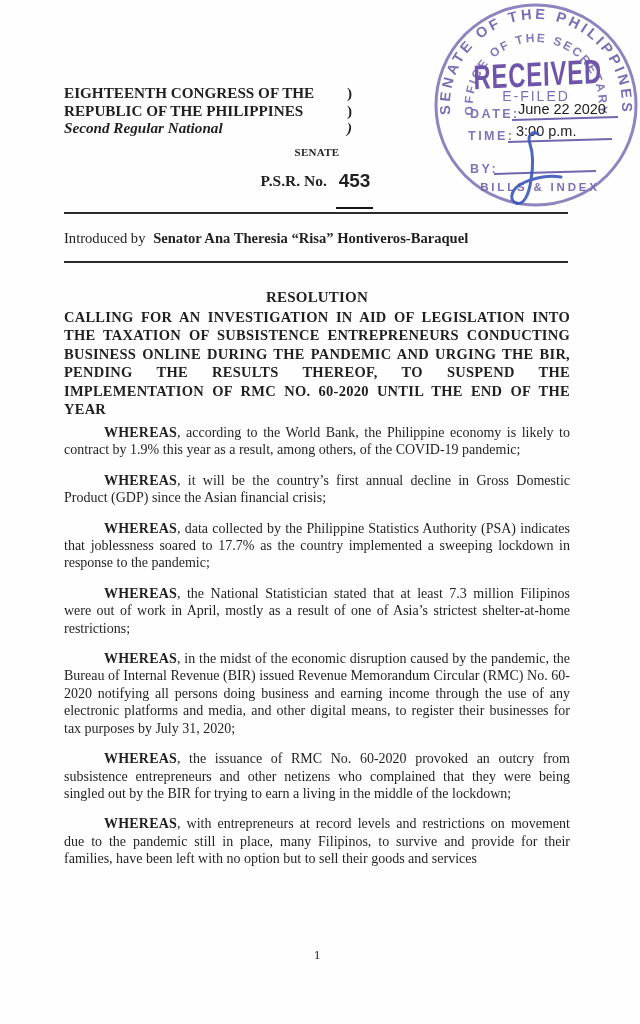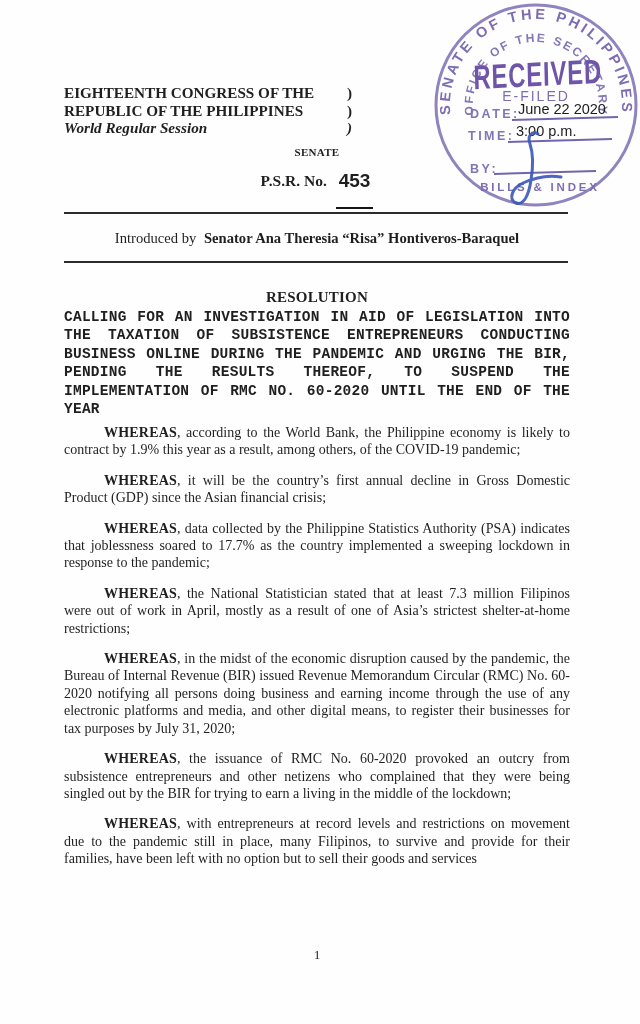--- a/index.html
+++ b/index.html
@@ -23,28 +23,28 @@
   .psr-number {
     font-family:"Liberation Sans","DejaVu Sans",sans-serif;
     font-size:19px; font-weight:bold; display:inline-block; line-height:1;
     border-bottom:2px solid #151515; padding:0 3px 17px 3px; margin-left:5px;
     transform:translateY(1px);
   }
   .hrule { position:absolute; left:64px; width:504px; height:2px; background:#2b2b2b; }
   .rule-1 { top:212px; }
   .rule-2 { top:261px; }
   .introduced-line { position:absolute; left:64px; top:230px; width:506px;
-    text-align:center; font-size:14.6px; }
+    text-align:left; font-size:14.6px; }
   .introduced-line b { margin-left:4px; }
   
   .res-heading { position:absolute; left:64px; top:289px; width:506px;
     text-align:center; font-weight:bold; font-size:15px; letter-spacing:.2px; }
   .res-title { position:absolute; left:64px; top:308px; width:506px;
     font-weight:bold; font-size:14.5px; line-height:18.4px;
-    text-align:justify; letter-spacing:.25px;font-family:Liberation Mono, monospace; }
+    text-align:justify; letter-spacing:.25px; }
   
   .body-paragraphs { position:absolute; left:64px; top:424px; width:506px;
     font-size:14px; line-height:17.4px; text-align:justify; }
   .body-paragraphs p { margin:0 0 13px 0; text-indent:40px; }
   .body-paragraphs b { letter-spacing:.2px; }
   .page-number { position:absolute; left:64px; top:947px; width:506px;
     text-align:center; font-size:13.5px; color:#2e2e2e; }
   
   .stamp { position:absolute; left:428px; top:0px; width:212px; height:212px; }
   .stamp svg { width:100%; height:100%; }
@@ -57,21 +57,21 @@
   <div class="congress-block">
     <div class="congress-row">
       <span>EIGHTEENTH CONGRESS OF THE</span>
       <span class="paren">)</span>
     </div>
     <div class="congress-row">
       <span>REPUBLIC OF THE PHILIPPINES</span>
       <span class="paren">)</span>
     </div>
     <div class="congress-row session-line">
-      <span>World Regular Session</span>
+      <span>Second Regular National</span>
       <span class="paren">)</span>
     </div>
   </div>
 
   <div class="stamp">
     <svg viewBox="0 0 212 212">
       <defs>
         <path id="arc-outer" d="M 37.5 154.3 A 86 86 0 1 1 178.5 154.3" fill="none"></path>
         <path id="arc-inner" d="M 52.4 134.6 A 63 63 0 1 1 163.6 134.6" fill="none"></path>
       </defs>

